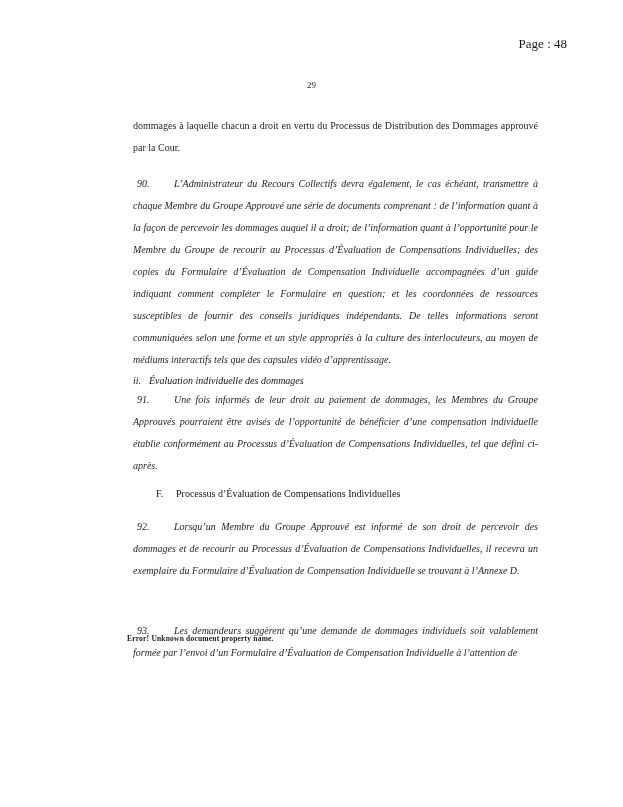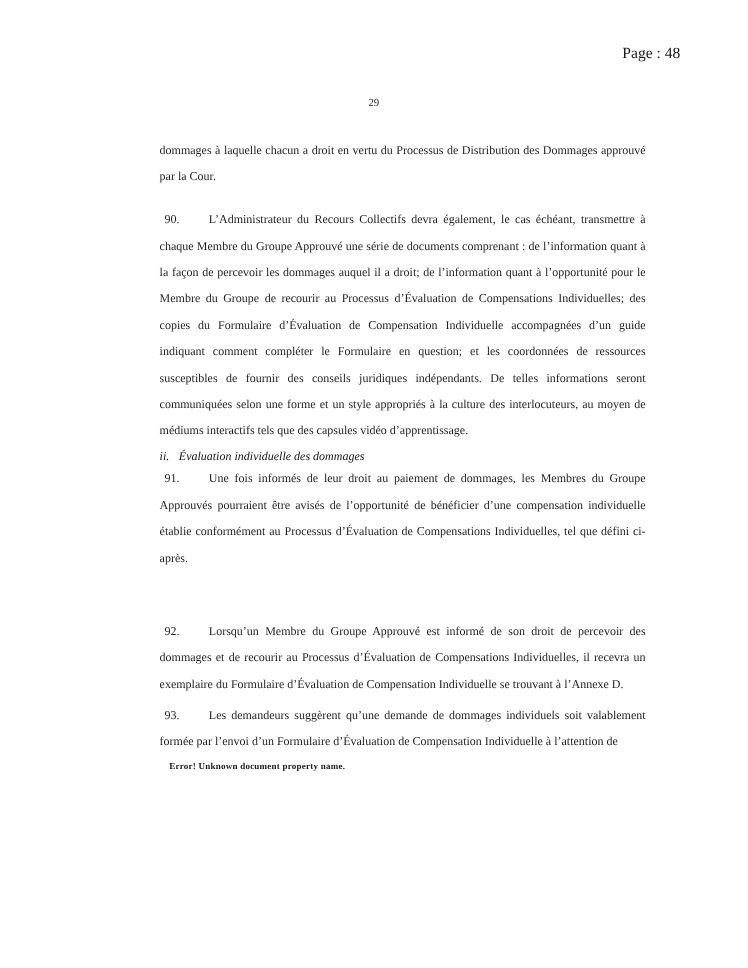--- a/index.html
+++ b/index.html
@@ -38,20 +38,21 @@
     position: absolute;
     left: 117px;
     width: 405px;
     font-size: 10px;
     line-height: 22px;
     text-align: justify;
     margin: 16px;
   }
   .numbered {
     text-indent: 4px;
+    font-style: italic;
   }
   .pnum {
     display: inline-block;
     width: 37px;
     text-indent: 0;
   }
   .heading {
     font-weight: normal;
     line-height: 16px;
     text-align: left;
@@ -67,21 +68,21 @@
   }
   .heading-f {
     padding-left: 23px;
   }
   .heading-f .hnum {
     width: 20px;
     font-style: normal;
   }
   .footer-error {
     position: absolute;
-    left: 141px;
+    left: 127px;
     top: 634px;
     font-size: 7.5px;
     font-weight: bold;
     letter-spacing: 0.2px;
     color: #1a1a1a;
   }
 </style>
 </head>
 <body>
 
@@ -92,21 +93,22 @@
   <div class="page-number">29</div>
 
   <p class="block" style="top:99px"><span>dommages à laquelle chacun a droit en vertu du Processus de Distribution des Dommages approuvé par la Cour.</span></p>
 
   <p class="block numbered" style="top:157px"><span class="pnum">90.</span><span>L’Administrateur du Recours Collectifs devra également, le cas échéant, transmettre à chaque Membre du Groupe Approuvé une série de documents comprenant : de l’information quant à la façon de percevoir les dommages auquel il a droit; de l’information quant à l’opportunité pour le Membre du Groupe de recourir au Processus d’Évaluation de Compensations Individuelles; des copies du Formulaire d’Évaluation de Compensation Individuelle accompagnées d’un guide indiquant comment compléter le Formulaire en question; et les coordonnées de ressources susceptibles de fournir des conseils juridiques indépendants. De telles informations seront communiquées selon une forme et un style appropriés à la culture des interlocuteurs, au moyen de médiums interactifs tels que des capsules vidéo d’apprentissage.</span></p>
 
   <p class="block heading heading-italic" style="top:357px"><span class="hnum">ii.</span><span>Évaluation individuelle des dommages</span></p>
 
   <p class="block numbered" style="top:373px"><span class="pnum">91.</span><span>Une fois informés de leur droit au paiement de dommages, les Membres du Groupe Approuvés pourraient être avisés de l’opportunité de bénéficier d’une compensation individuelle établie conformément au Processus d’Évaluation de Compensations Individuelles, tel que défini ci-après.</span></p>
 
+  <p class="block heading heading-f" style="top:470px"><span class="hnum">F.</span><span>Processus d’Évaluation de Compensations Individuelles</span></p>
 
 
   <p class="block numbered" style="top:500px"><span class="pnum">92.</span><span>Lorsqu’un Membre du Groupe Approuvé est informé de son droit de percevoir des dommages et de recourir au Processus d’Évaluation de Compensations Individuelles, il recevra un exemplaire du Formulaire d’Évaluation de Compensation Individuelle se trouvant à l’Annexe D.</span></p>
 
-  <p class="block numbered" style="top:570px"><span class="pnum">93.</span><span>Les demandeurs suggèrent qu’une demande de dommages individuels soit valablement formée par l’envoi d’un Formulaire d’Évaluation de Compensation Individuelle à l’attention de</span></p>
+  <p class="block numbered" style="top:604px"><span class="pnum">93.</span><span>Les demandeurs suggèrent qu’une demande de dommages individuels soit valablement formée par l’envoi d’un Formulaire d’Évaluation de Compensation Individuelle à l’attention de</span></p>
 
   <div class="footer-error">Error! Unknown document property name.</div>
 
 </div>
 
 </body></html>

